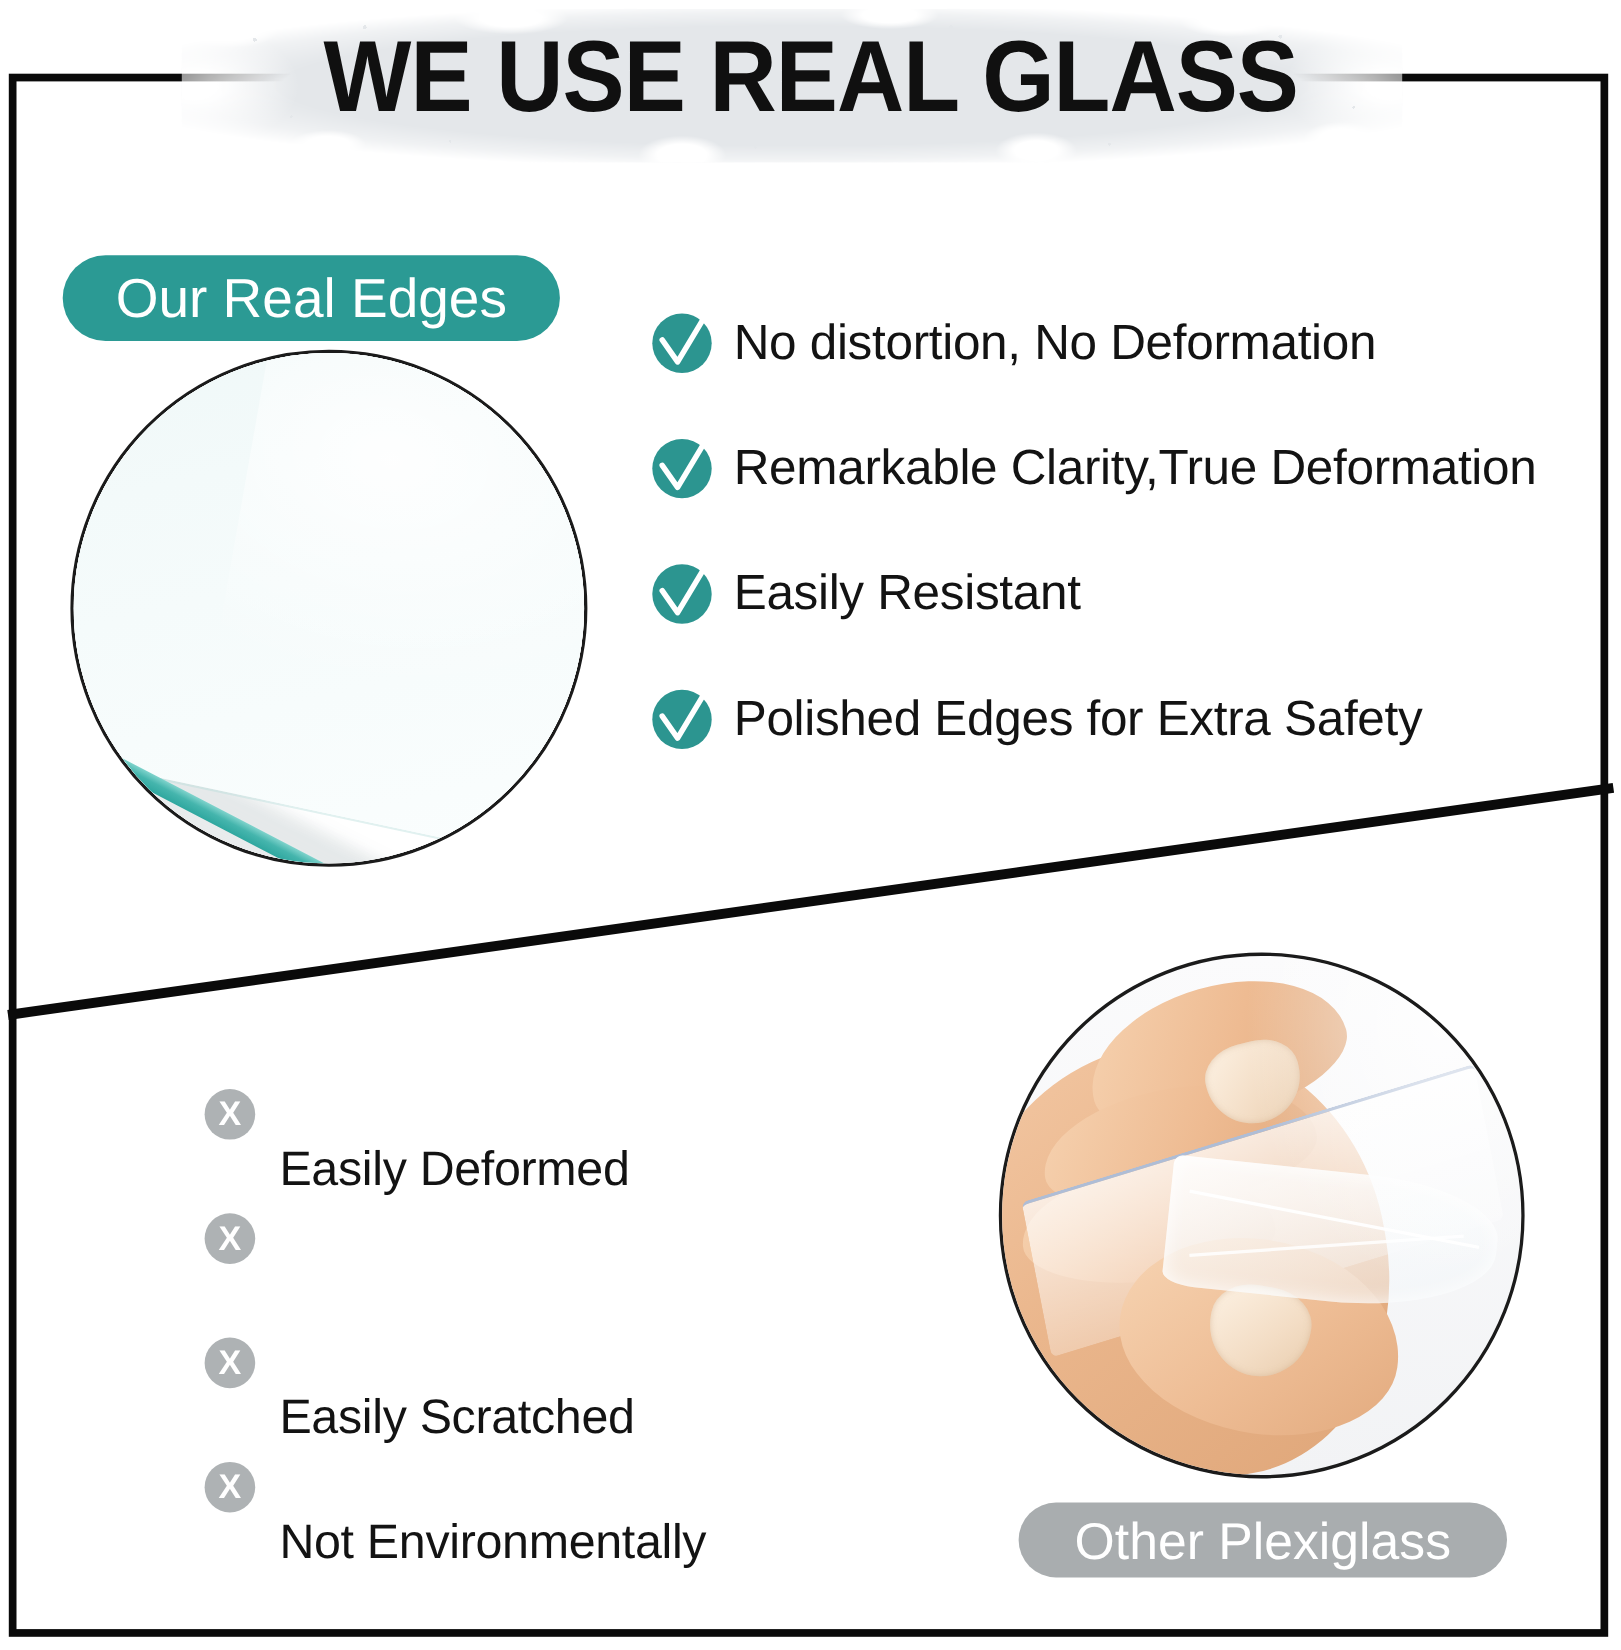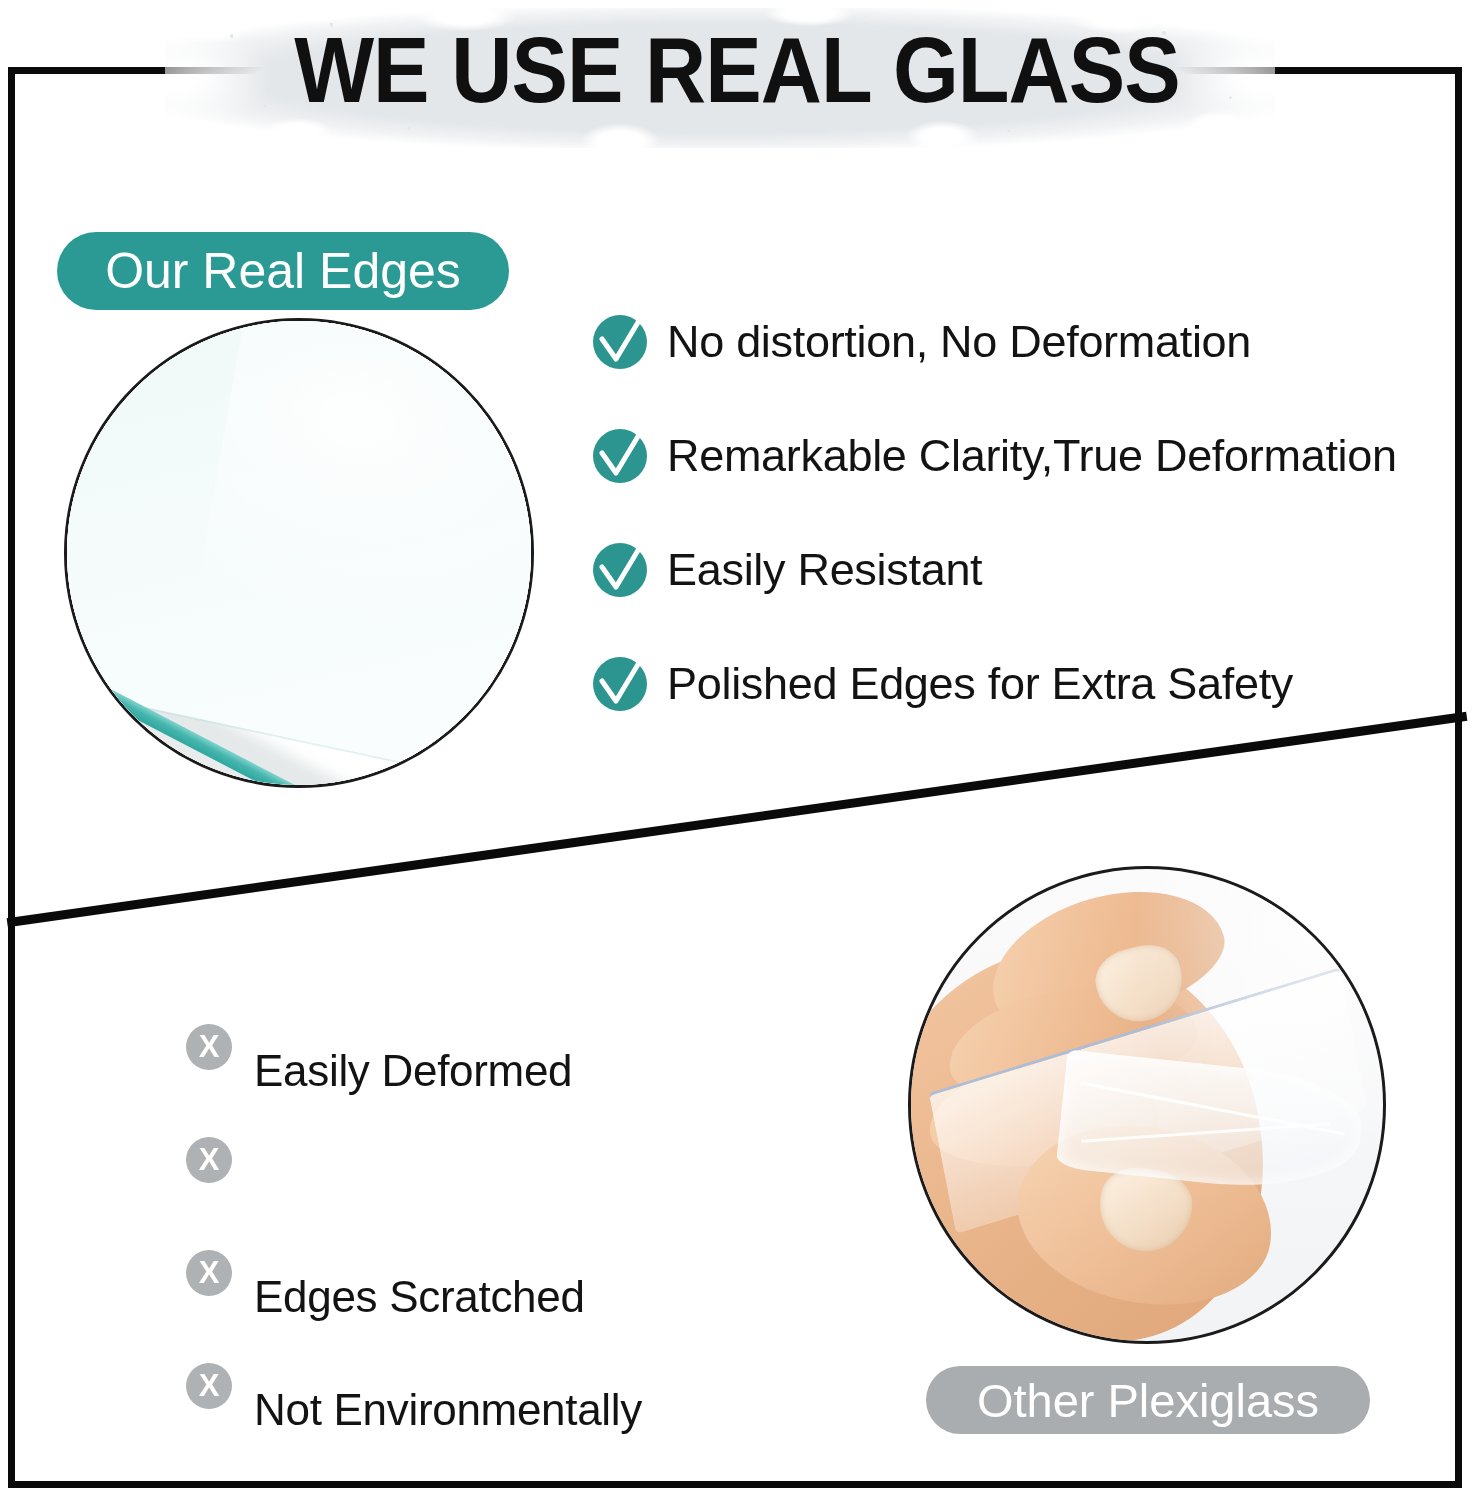--- a/index.html
+++ b/index.html
@@ -253,21 +253,21 @@
     left:220px; top:0;
     width:300px; height:300px;
     background:radial-gradient(ellipse at 60% 20%, rgba(255,255,255,.75), rgba(255,255,255,0) 70%);
   }
 
   
   .list{ position:absolute; }
   #list-pros{ left:593px; top:285px; width:870px; }
   #list-cons{ left:186px; top:990px; width:560px; }
 
-  .row{ display:flex; align-items:center; }
+  .row{ display:flex; }
   #list-pros .row{ height:114px; }
   #list-cons .row{ height:113px; }
 
   .badge-check{
     position:relative;
     flex:0 0 auto;
     width:54px; height:54px;
     border-radius:50%;
     background:#2c9590;
     margin-right:20px;
@@ -364,21 +364,21 @@
       <span class="badge-x">X</span>
       <span class="label">Easily Deformed</span>
     </div>
 
     <div class="row">
       <span class="badge-x">X</span>
     </div>
 
     <div class="row">
       <span class="badge-x">X</span>
-      <span class="label">Edges Scratched</span>
+      <span class="label">Easily Scratched</span>
     </div>
 
     <div class="row">
       <span class="badge-x">X</span>
       <span class="label">Not Environmentally</span>
     </div>
 
   </div>
 
   <div class="photo" id="photo-plex">

